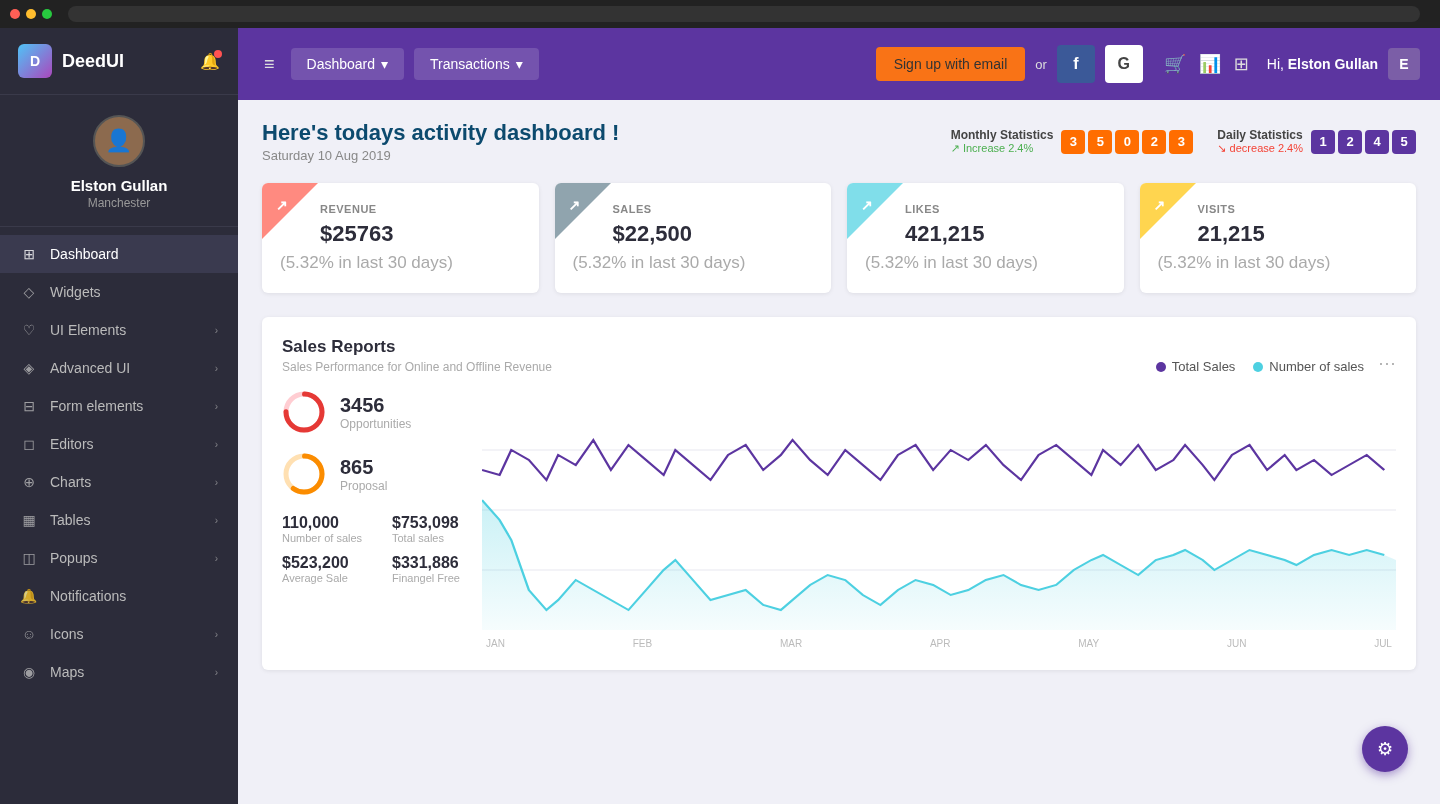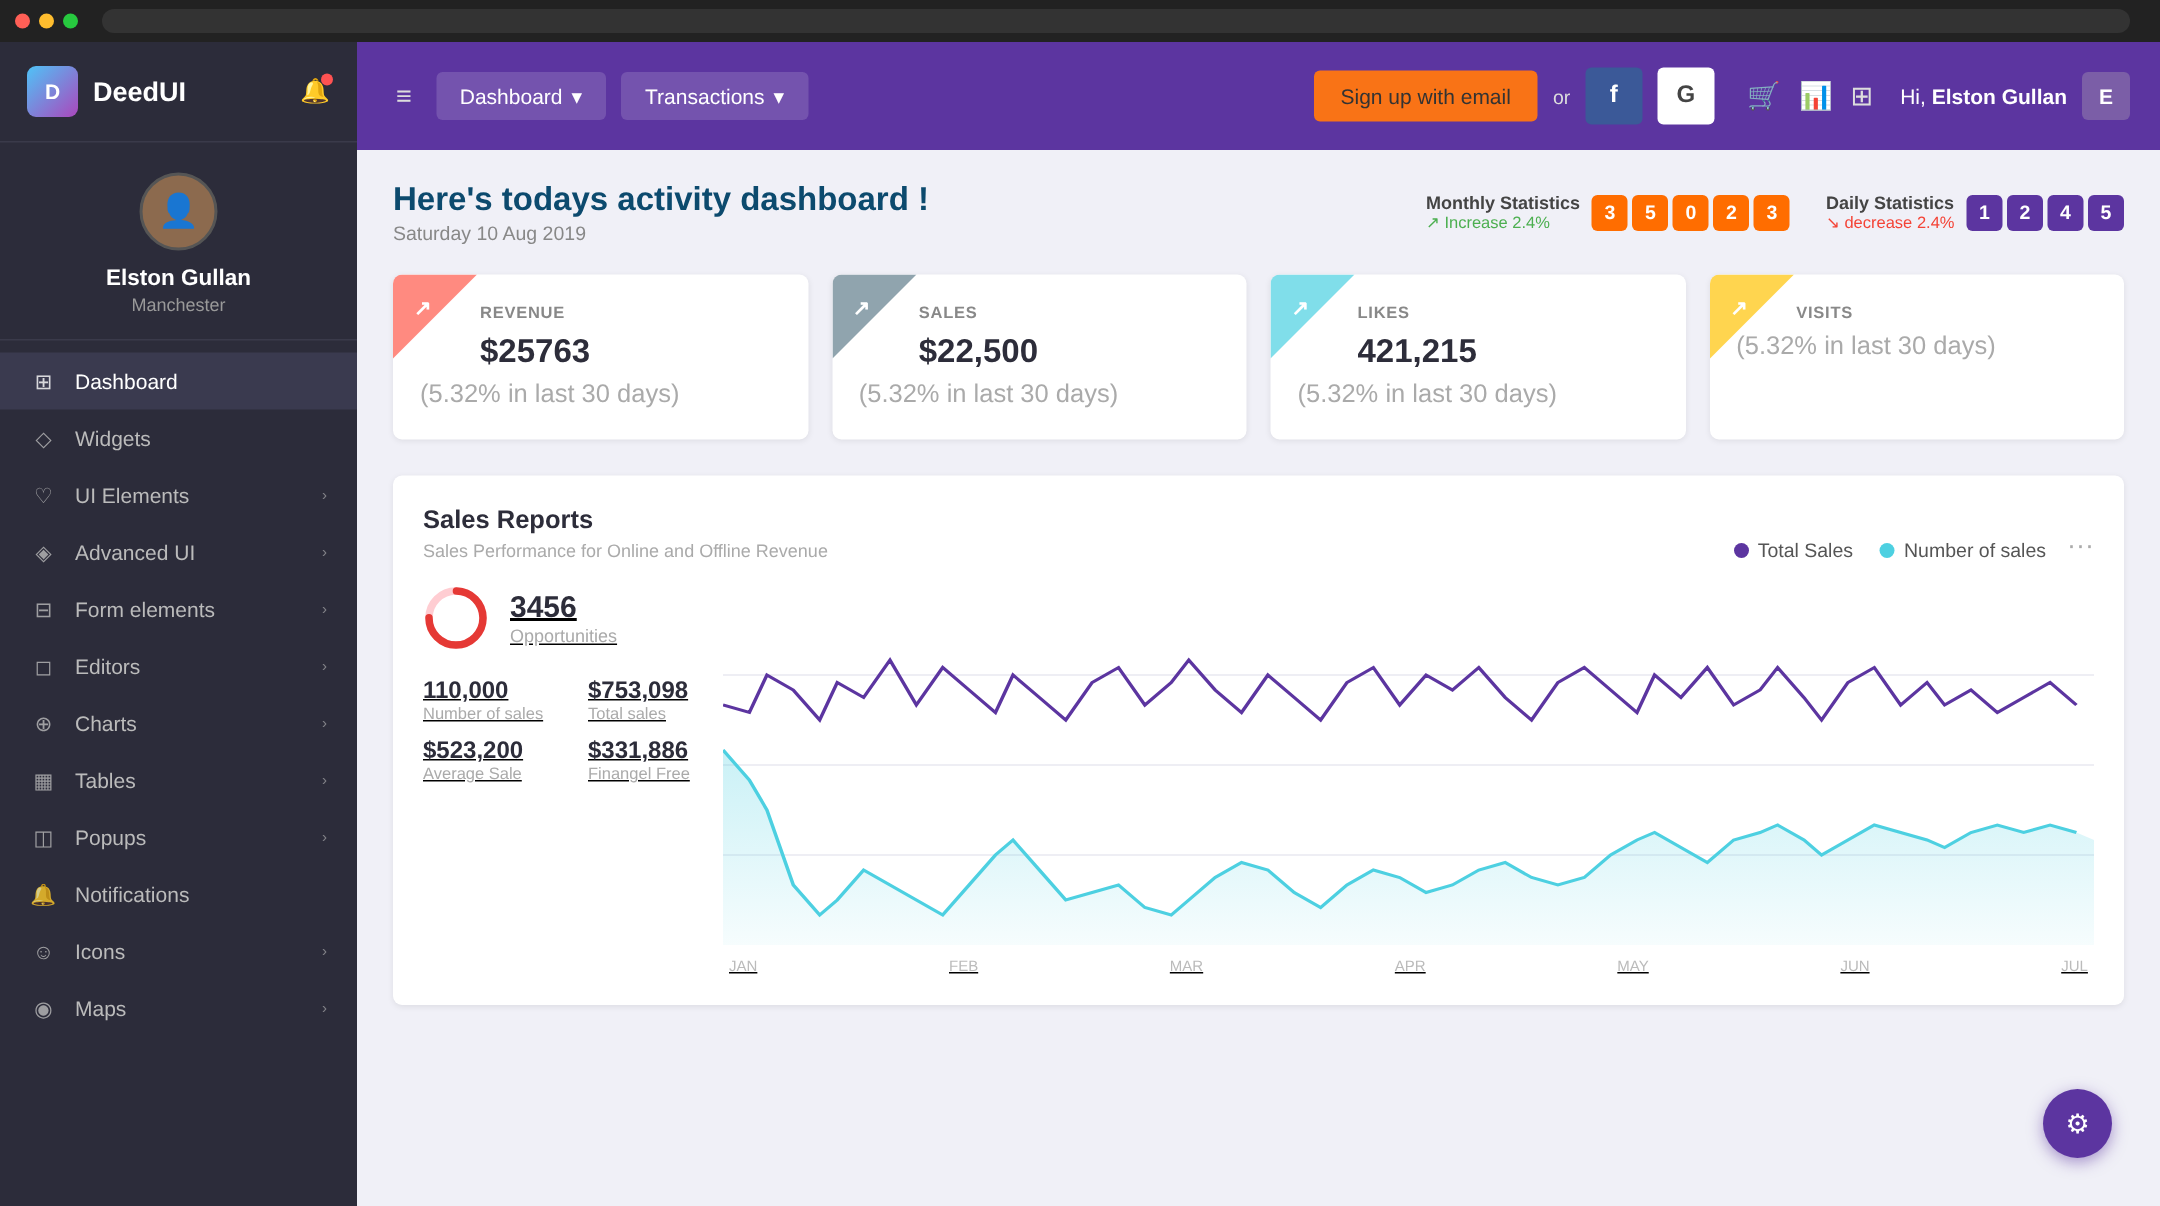--- a/index.html
+++ b/index.html
@@ -230,21 +230,21 @@
     }
     .sales-title { font-size: 17px; font-weight: 700; color: #2d2d3a; }
     .sales-subtitle { font-size: 12px; color: #aaa; margin-top: 3px; }
     .sales-legend { display: flex; align-items: center; gap: 18px; margin-left: auto; }
     .legend-item { display: flex; align-items: center; gap: 6px; font-size: 13px; color: #555; }
     .legend-dot { width: 10px; height: 10px; border-radius: 50%; }
     .legend-dot.purple { background: #5c35a0; }
     .legend-dot.cyan { background: #4dd0e1; }
     .sales-dots-btn { margin-left: 14px; color: #aaa; cursor: pointer; font-size: 18px; }
 
-    .sales-body { display: flex; gap: 0; text-decoration: underline; }
+    .sales-body { display: flex; gap: 0; }
     .sales-metrics { width: 200px; flex-shrink: 0; }
     .sales-chart-area { flex: 1; position: relative; height: 260px; }
 
     .sales-metric-row { margin-bottom: 18px; }
     .sales-metric-main { display: flex; align-items: center; gap: 14px; margin-bottom: 4px; }
     .donut-wrap { width: 44px; height: 44px; position: relative; }
     .donut-wrap svg { width: 100%; height: 100%; }
     .metric-big { font-size: 20px; font-weight: 700; color: #2d2d3a; }
     .metric-name { font-size: 12px; color: #aaa; }
 
@@ -463,20 +463,21 @@
     <div class="metric-card-corner blue"></div>
     <div class="metric-arrow">↗</div>
     <div class="metric-label">LIKES</div>
     <div class="metric-value">421,215</div>
     <div class="metric-sub">(5.32% in last 30 days)</div>
   </div>
           <div class="metric-card">
     <div class="metric-card-corner yellow"></div>
     <div class="metric-arrow">↗</div>
     <div class="metric-label">VISITS</div>
+    <div class="metric-value">21,215</div>
     <div class="metric-sub">(5.32% in last 30 days)</div>
   </div>
         </div>
 
       <div class="sales-section">
         <div class="sales-header">
           <div>
             <div class="sales-title">Sales Reports</div>
             <div class="sales-subtitle">Sales Performance for Online and Offline Revenue</div>
           </div>
@@ -499,20 +500,34 @@
     <div class="sales-metric-main">
       <div class="donut-wrap">
         <svg viewBox="0 0 44 44">
           <circle cx="22" cy="22" r="18" fill="none" stroke="#ffcdd2" stroke-width="5"></circle>
           <circle cx="22" cy="22" r="18" fill="none" stroke="#e53935" stroke-width="5" stroke-dasharray="84.82300164692441 28.27433388230814" stroke-dashoffset="28.274333882308138" stroke-linecap="round"></circle>
         </svg>
       </div>
       <div>
         <div class="metric-big">3456</div>
         <div class="metric-name">Opportunities</div>
+      </div>
+    </div>
+  </div>
+              <div class="sales-metric-row">
+    <div class="sales-metric-main">
+      <div class="donut-wrap">
+        <svg viewBox="0 0 44 44">
+          <circle cx="22" cy="22" r="18" fill="none" stroke="#ffe0b2" stroke-width="5"></circle>
+          <circle cx="22" cy="22" r="18" fill="none" stroke="#fb8c00" stroke-width="5" stroke-dasharray="67.85840131753953 45.23893421169302" stroke-dashoffset="28.274333882308138" stroke-linecap="round"></circle>
+        </svg>
+      </div>
+      <div>
+        <div class="metric-big">865</div>
+        <div class="metric-name">Proposal</div>
       </div>
     </div>
   </div>
               <div class="sales-numbers">
                 <div class="sales-num-block">
     <div class="num-val">110,000</div>
     <div class="num-label">Number of sales</div>
   </div>
                 <div class="sales-num-block">
     <div class="num-val">$753,098</div>

